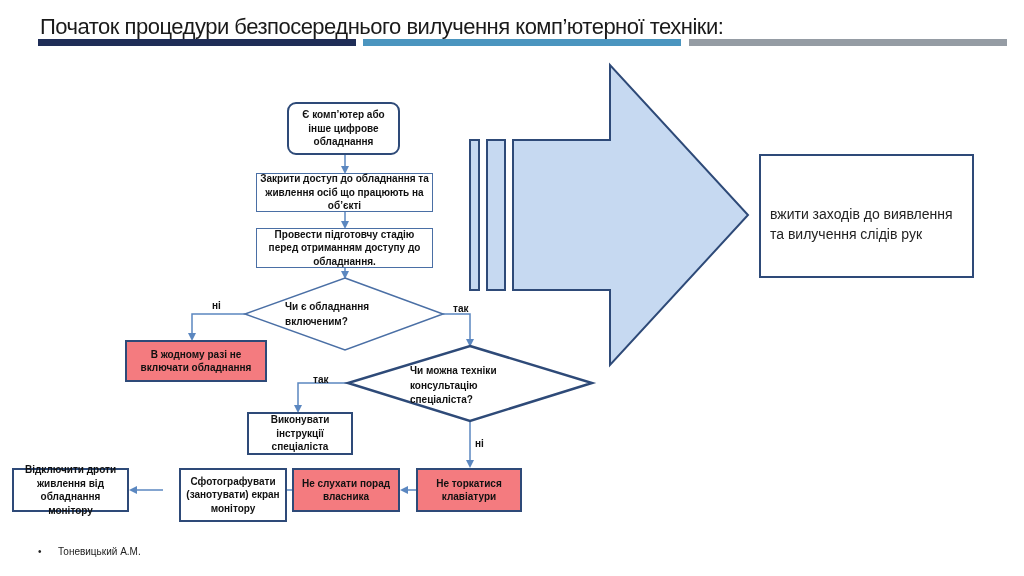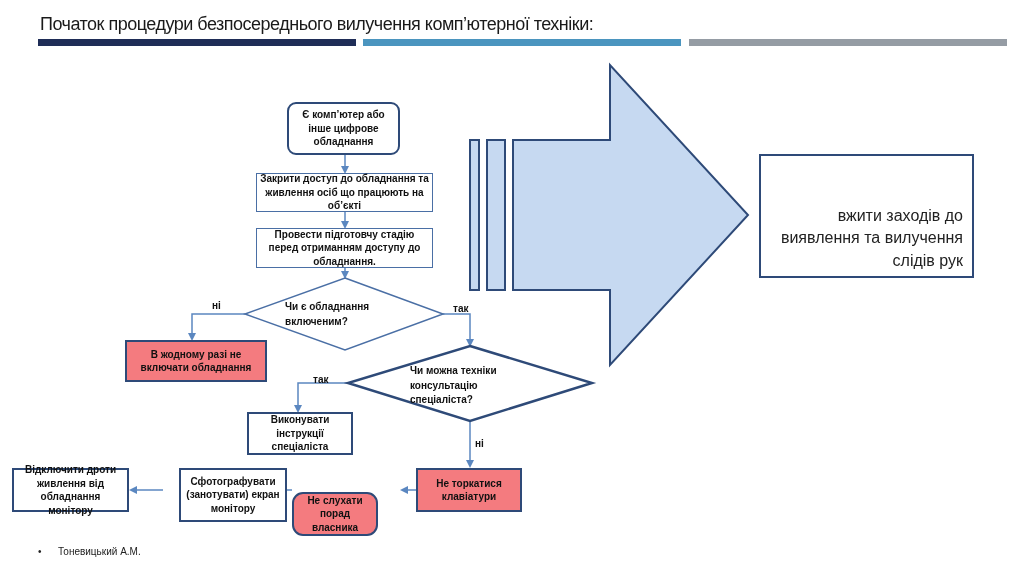--- a/index.html
+++ b/index.html
@@ -3,21 +3,21 @@
 <meta charset="utf-8">
 <style>
   html, body { margin: 0; padding: 0; }
   body {
     width: 1024px; height: 576px; position: relative; overflow: hidden;
     background: #ffffff;
     font-family: "Liberation Sans", "DejaVu Sans", sans-serif;
   }
   .title {
     position: absolute; left: 40px; top: 14px;
-    font-size: 18px; color: #1a1a1a; white-space: nowrap;
+    font-size: 22px; color: #1a1a1a; white-space: nowrap;
     font-family: "Liberation Sans Narrow", "Liberation Sans", sans-serif;
     letter-spacing: -0.5px;
   }
   .bar { position: absolute; top: 39px; height: 7px; }
   .bar1 { left: 38px; width: 318px; background: #1f2d57; }
   .bar2 { left: 363px; width: 318px; background: #4b95bf; }
   .bar3 { left: 689px; width: 318px; background: #959ca4; }
   svg.diagram { position: absolute; left: 0; top: 0; }
   .box {
     position: absolute; display: flex; align-items: center; justify-content: center;
@@ -27,21 +27,21 @@
   }
   .box.rounded { border-radius: 9px; }
   .box.red { background: #f47b7f; }
   .box.thin { border-width: 1.5px; border-color: #4a6fa5; }
   .dtext {
     position: absolute; font-size: 10px; font-weight: bold;
     color: #111; line-height: 1.45;
   }
   .lbl { position: absolute; font-size: 10px; font-weight: bold; color: #111; }
   .bigtext {
-    position: absolute; text-align: right; font-size: 16px; color: #222; line-height: 1.4;
+    position: absolute; text-align: left; font-size: 14px; color: #222; line-height: 1.4;
   }
   .footer { position: absolute; left: 38px; top: 546px; font-size: 10px; color: #222; }
   .footer .bullet { display: inline-block; width: 20px; }
 </style>
 </head>
 <body>
 
 <div class="title">Початок процедури безпосереднього вилучення комп’ютерної техніки:</div>
 <div class="bar bar1"></div>
 <div class="bar bar2"></div>
@@ -87,21 +87,21 @@
 
 <div class="box red" style="left:125px;top:340px;width:142px;height:42px;">В жодному разі не включати обладнання</div>
 
 <div class="dtext" style="left:410px;top:364px;width:125px;">Чи можна техніки консультацію спеціаліста?</div>
 <div class="lbl" style="left:313px;top:374px;">так</div>
 <div class="lbl" style="left:475px;top:438px;">ні</div>
 
 <div class="box" style="left:247px;top:412px;width:106px;height:43px;">Виконувати інструкції спеціаліста</div>
 
 <div class="box red" style="left:416px;top:468px;width:106px;height:44px;">Не торкатися клавіатури</div>
-<div class="box red" style="left:292px;top:492px;width:86px;height:44px;border-radius:11px;">Не слухати порад власника</div>
+<div class="box red" style="left:292px;top:468px;width:108px;height:44px;">Не слухати порад власника</div>
 <div class="box" style="left:163px;top:468px;width:108px;height:54px;margin-left:16px;">Сфотографувати (занотувати) екран монітору</div>
 <div class="box" style="left:12px;top:468px;width:117px;height:44px;">Відключити дроти живлення від обладнання монітору</div>
 
 <div class="bigtext" style="left:770px;top:205px;width:193px;">вжити заходів до виявлення та вилучення слідів рук</div>
 
 <div class="footer">
   <span class="bullet">•</span><span>Тоневицький А.М.</span>
 </div>
 
 </body></html>

